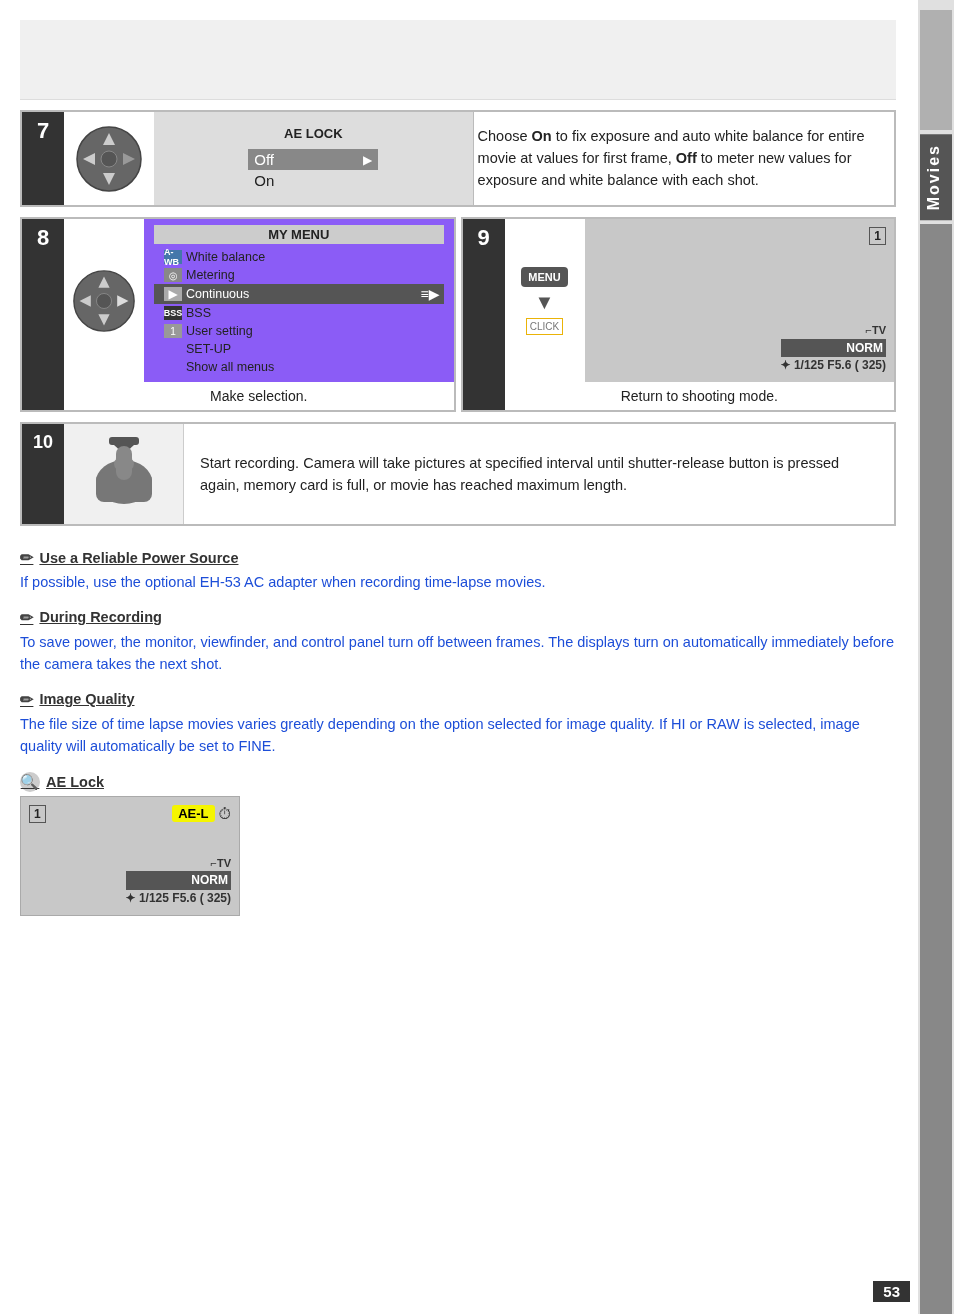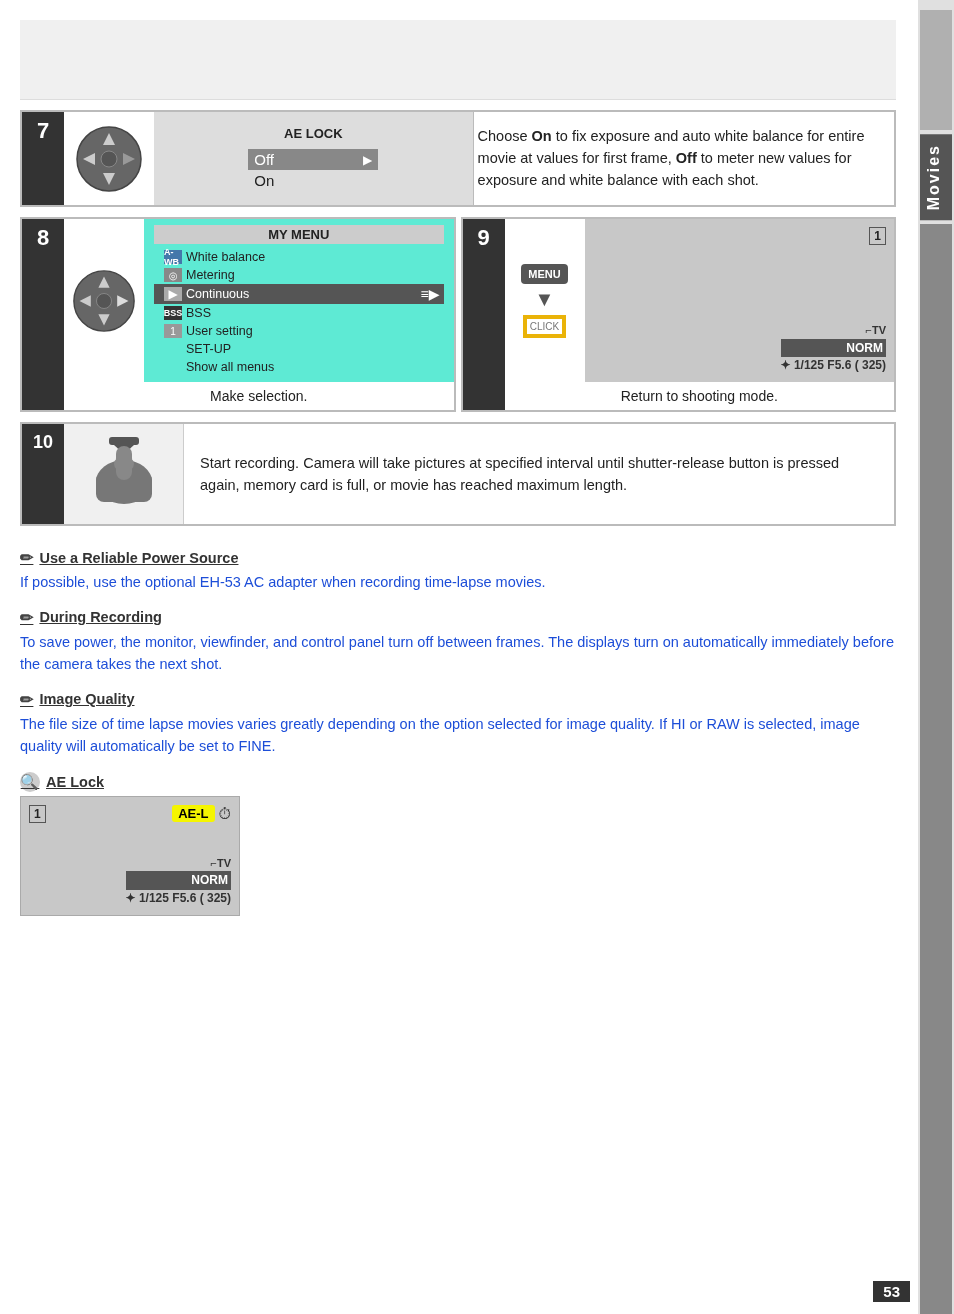--- a/index.html
+++ b/index.html
@@ -159,21 +159,21 @@
     .step8-nav {
       width: 80px;
       display: flex;
       align-items: center;
       justify-content: center;
       padding: 8px;
       flex-shrink: 0;
     }
     .step8-menu {
       flex: 1;
-      background: #5eead4;
+      background: #8b5cf6;
       padding: 6px 10px;
       font-size: 13px;
     }
     .menu-title {
       text-align: center;
       font-weight: bold;
       font-size: 13px;
       margin-bottom: 4px;
       background: #ccc;
       padding: 2px 0;
@@ -499,21 +499,21 @@
     </div>
 
     <div class="step9-box">
       <div class="step-number">9</div>
       <div class="step9-wrapper">
         <div class="step9-content">
           <div class="step9-nav">
             <div style="display:flex;flex-direction:column;align-items:center;gap:4px;">
               <div class="menu-btn">MENU</div>
               <div style="font-size:20px;color:#555;">▼</div>
-              <div style="font-size:10px;color:#777;border:4px solid #eab308;padding:2px 3px;">CLICK</div>
+              <div style="font-size:10px;color:#777;border:1px solid #eab308;padding:2px 3px;">CLICK</div>
             </div>
           </div>
           <div class="step9-screen">
             <div class="screen-top">
               <span style="border:1.5px solid #555;padding:1px 4px;font-size:12px;font-weight:bold;">1</span>
             </div>
             <div class="screen-bottom">
               <div class="screen-info">
                 <div style="font-size:11px;">⌐TV</div>
                 <div style="font-size:12px;font-weight:bold;background:#555;color:#fff;padding:1px 3px;">NORM</div>

